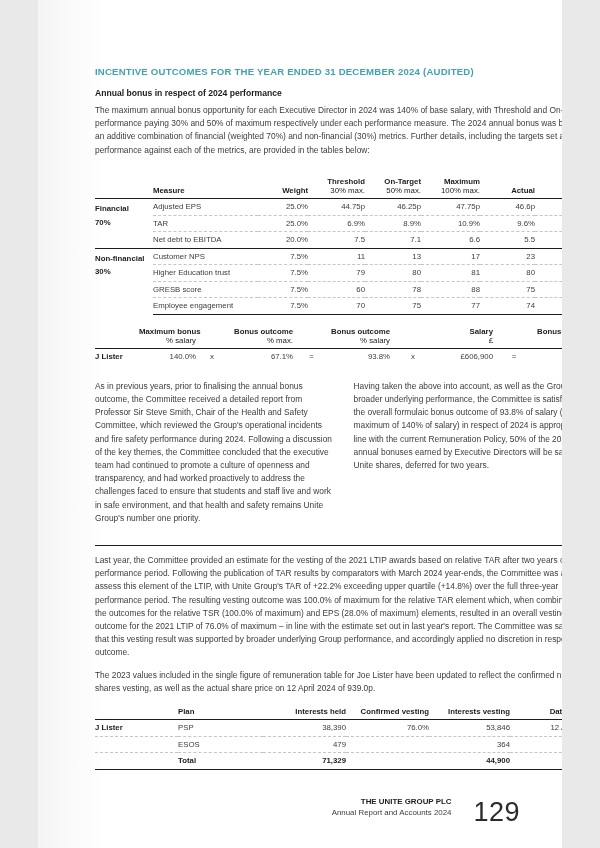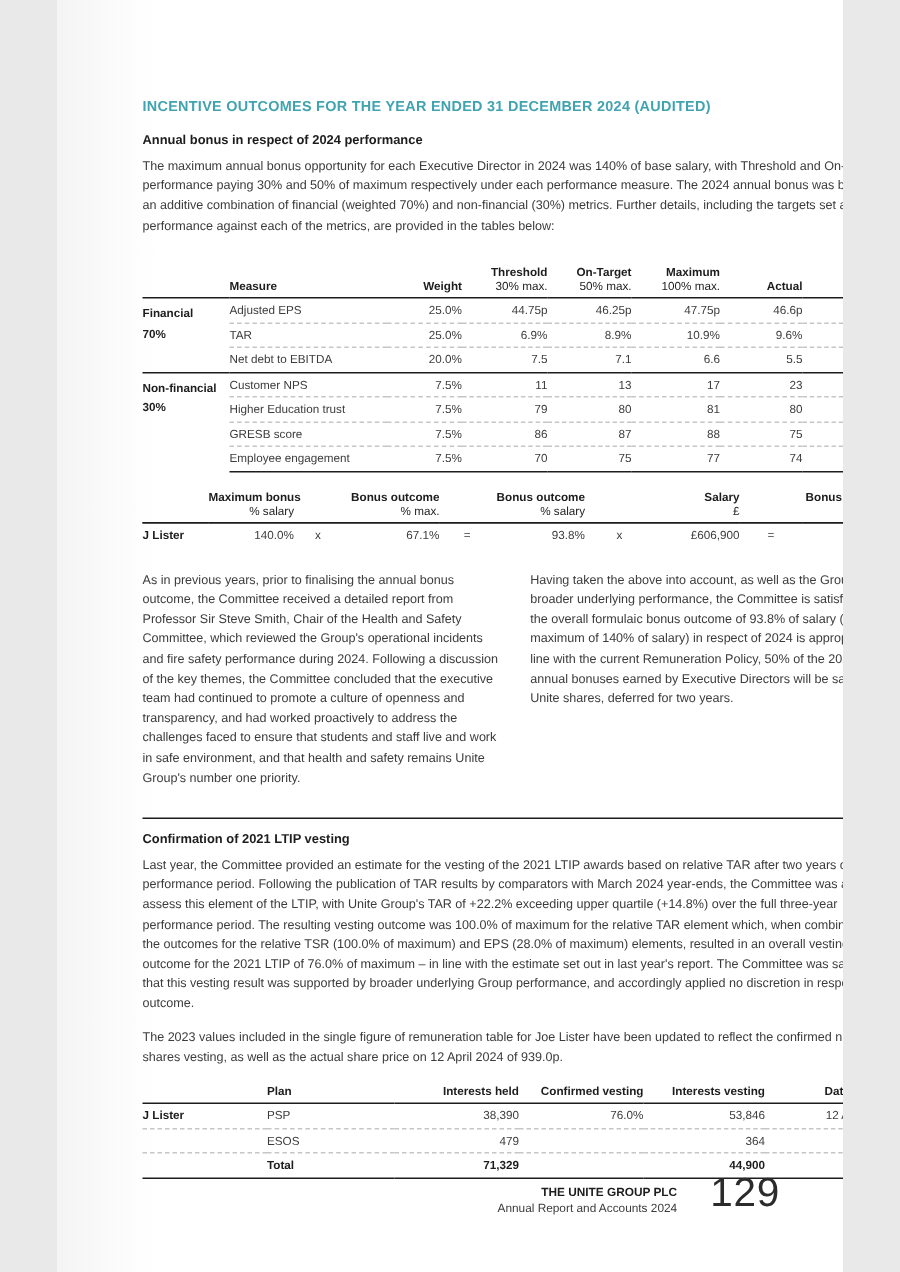--- a/index.html
+++ b/index.html
@@ -103,23 +103,23 @@
   .ltip-para { margin-bottom: 9px; }
 
   .vesting-table { margin-top: 3px; }
   .vesting-table th { padding-bottom: 3px; margin-top: 16px; }
   td.bold { font-weight: bold; color: #1d1d1d; }
 
   
   .footer {
     position: absolute;
     right: 42px;
-    top: 780px;
+    top: 797px;
     display: flex;
-    align-items: flex-end;
+    align-items: flex-start;
     gap: 22px;
   }
   .footer .pub {
     text-align: right;
     font-size: 7.9px;
     line-height: 10.5px;
     color: #3c3c3c;
   }
   .footer .pub .company { font-weight: bold; color: #1d1d1d; }
   .footer .page-number {
@@ -213,22 +213,22 @@
           <td class="num">7.5%</td>
           <td class="num">79</td>
           <td class="num">80</td>
           <td class="num">81</td>
           <td class="num">80</td>
           <td class="num">50.0%</td>
         </tr>
         <tr>
           <td class="lft">GRESB score</td>
           <td class="num">7.5%</td>
-          <td class="num">86</td>
-          <td class="num">87</td>
+          <td class="num">60</td>
+          <td class="num">78</td>
           <td class="num">88</td>
           <td class="num">75</td>
           <td class="num">0.0%</td>
         </tr>
         <tr class="last">
           <td class="lft">Employee engagement</td>
           <td class="num">7.5%</td>
           <td class="num">70</td>
           <td class="num">75</td>
           <td class="num">77</td>
@@ -280,21 +280,20 @@
         </tr>
       </tbody>
     </table>
 
     <div class="two-col">
       <p class="col body-text">As in previous years, prior to finalising the annual bonus outcome, the Committee received a detailed report from Professor Sir Steve Smith, Chair of the Health and Safety Committee, which reviewed the Group's operational incidents and fire safety performance during 2024.  Following a discussion of the key themes, the Committee concluded that the executive team had continued to promote a culture of openness and transparency, and had worked proactively to address the challenges faced to ensure that students and staff live and work in safe environment, and that health and safety remains Unite Group's number one priority.</p>
       <p class="col body-text">Having taken the above into account, as well as the Group's broader underlying performance, the Committee is satisfied that the overall formulaic bonus outcome of 93.8% of salary (cf. a maximum of 140% of salary) in respect of 2024 is appropriate. In line with the current Remuneration Policy, 50% of the 2024 annual bonuses earned by Executive Directors will be satisfied in Unite shares, deferred for two years.</p>
     </div>
 
     <hr class="rule">
-    <div class="subhead">Confirmation of 2021 LTIP vesting</div>
     <p class="body-text ltip-para">Last year, the Committee provided an estimate for the vesting of the 2021 LTIP awards based on relative TAR after two years of the performance period. Following the publication of TAR results by comparators with March 2024 year-ends, the Committee was able to assess this element of the LTIP, with Unite Group's TAR of +22.2% exceeding upper quartile (+14.8%) over the full three-year performance period. The resulting vesting outcome was 100.0% of maximum for the relative TAR element which, when combined with the outcomes for the relative TSR (100.0% of maximum) and EPS (28.0% of maximum) elements, resulted in an overall vesting outcome for the 2021 LTIP of 76.0% of maximum – in line with the estimate set out in last year's report. The Committee was satisfied that this vesting result was supported by broader underlying Group performance, and accordingly applied no discretion in respect of the outcome.</p>
     <p class="body-text ltip-para">The 2023 values included in the single figure of remuneration table for Joe Lister have been updated to reflect the confirmed number of shares vesting, as well as the actual share price on 12 April 2024 of 939.0p.</p>
 
     <table class="vesting-table">
       <colgroup>
         <col style="width:83px">
           <col style="width:85px">
           <col style="width:83px">
           <col style="width:83px">
           <col style="width:81px">

